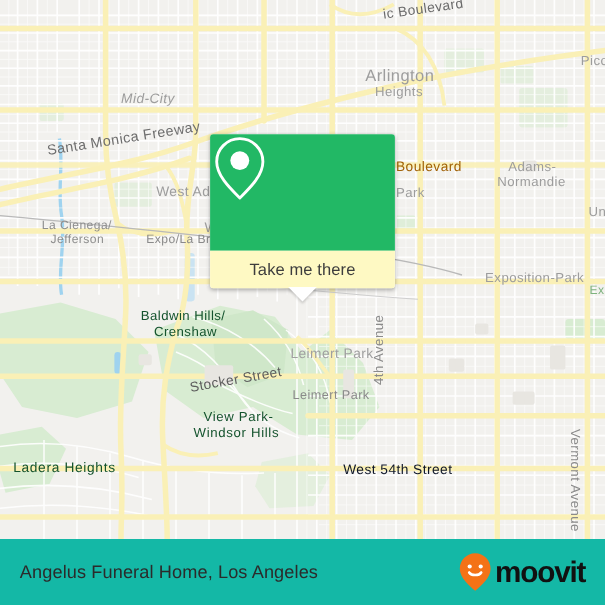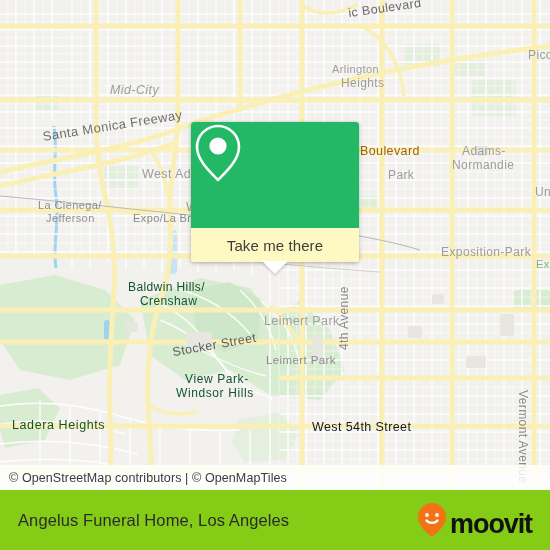--- a/index.html
+++ b/index.html
@@ -39,24 +39,24 @@
               border-right:13px solid transparent;border-top:13px solid #fff;
               filter:drop-shadow(0 2px 1px rgba(0,0,0,.16));}
 
   
   .attrib{position:absolute;left:0;top:465px;width:550px;height:25px;
           background:rgba(255,255,255,.82);display:flex;align-items:center;}
   .attrib span{font-size:12.5px;color:#3a3a3a;padding-left:9px;letter-spacing:.1px;}
 
   
   .footer{position:absolute;left:0;top:490px;width:550px;height:60px;
-          background:#84cc16;display:flex;align-items:center;
+          background:#14b8a6;display:flex;align-items:center;
           justify-content:space-between;padding:0 18px;box-sizing:border-box;}
   .footer-title{font-size:16.5px;color:#2b2b2b;letter-spacing:.1px;}
-  .brand{display:flex;align-items:flex-end;gap:3px;}
+  .brand{display:flex;align-items:center;gap:3px;}
   .brand-word{font-size:27px;font-weight:bold;color:#111;letter-spacing:-1.1px;
               line-height:1;}
 </style>
 </head>
 <body>
 
 <div id="app">
 
   <div class="map">
 
@@ -288,34 +288,34 @@
 
         <path id="stockerPath" d="M168 353 C200 344, 232 338, 262 332" fill="none" stroke="none"></path>
       </g>
     </svg>
 
     <div class="lbl road dark" style="left:348px;top:1px;transform:rotate(-8deg);font-size:12.5px;color:#6a6a6a;">ic Boulevard</div>
 
 
     <div class="lbl place" style="left:528px;top:48px;font-size:12px;">Pico-</div>
 
-    <div class="lbl place ctr" style="left:332px;top:63px;font-size:11px;text-align:center;">Arlington</div>
+    <div class="lbl place ctr" style="left:332px;top:63px;font-size:15px;text-align:center;">Arlington</div>
     <div class="lbl place ctr" style="left:341px;top:77px;font-size:12px;">Heights</div>
 
     <div class="lbl place" style="left:110px;top:83px;font-size:12.5px;font-style:italic;">Mid-City</div>
 
     <div class="lbl roadbig" style="left:42px;top:118px;transform:rotate(-9deg);font-size:13px;color:#6e6e6e;">Santa Monica Freeway</div>
 
     <div class="lbl place" style="left:142px;top:167px;font-size:12.5px;">West Ada</div>
 
     <div class="lbl place" style="left:186px;top:200px;font-size:12.5px;">W</div>
 
     <div class="lbl road dark" style="left:360px;top:144px;font-size:12.5px;color:#a16207;">Boulevard</div>
 
-    <div class="lbl place" style="left:360px;top:168px;font-size:12px;padding-left:28px;">Park</div>
+    <div class="lbl place" style="left:360px;top:168px;font-size:12px;">Park</div>
 
     <div class="lbl place ctr" style="left:462px;top:145px;font-size:12px;">Adams-</div>
     <div class="lbl place ctr" style="left:452px;top:159px;font-size:12px;">Normandie</div>
 
     <div class="lbl place" style="left:535px;top:185px;font-size:12px;">Un</div>
 
     <div class="lbl road ctr" style="left:38px;top:199px;font-size:11px;">La Cienega/</div>
     <div class="lbl road ctr" style="left:46px;top:212px;font-size:11px;">Jefferson</div>
 
     <div class="lbl road" style="left:133px;top:212px;font-size:11px;color:#8a8a8a;">Expo/La Brea</div>
@@ -352,23 +352,20 @@
         <svg width="54" height="62" viewBox="0 0 54 62">
           <path d="M27 4 C15.4 4 6 13.4 6 25 C6 38 19 50 27 58
                    C35 50 48 38 48 25 C48 13.4 38.6 4 27 4 Z" fill="none" stroke="#ffffff" stroke-width="2.6" stroke-linejoin="round"></path>
           <circle cx="27" cy="24" r="8.6" fill="#ffffff"></circle>
         </svg>
       </div>
       <div class="popup-foot">Take me there</div>
       <div class="popup-tail"></div>
     </div>
 
-    <div class="attrib">
-      <span>© OpenStreetMap contributors | © OpenMapTiles</span>
-    </div>
   </div>
 
   <div class="footer">
     <div class="footer-title">Angelus Funeral Home, Los Angeles</div>
     <div class="brand">
       <svg width="30" height="36" viewBox="0 0 30 36">
         <path d="M15 1 C7.3 1 1 7.3 1 15 C1 23.5 10.2 31 15 35
                  C19.8 31 29 23.5 29 15 C29 7.3 22.7 1 15 1 Z" fill="#f47216"></path>
         <circle cx="10" cy="13" r="1.9" fill="#ffffff"></circle>
         <circle cx="20" cy="13" r="1.9" fill="#ffffff"></circle>

